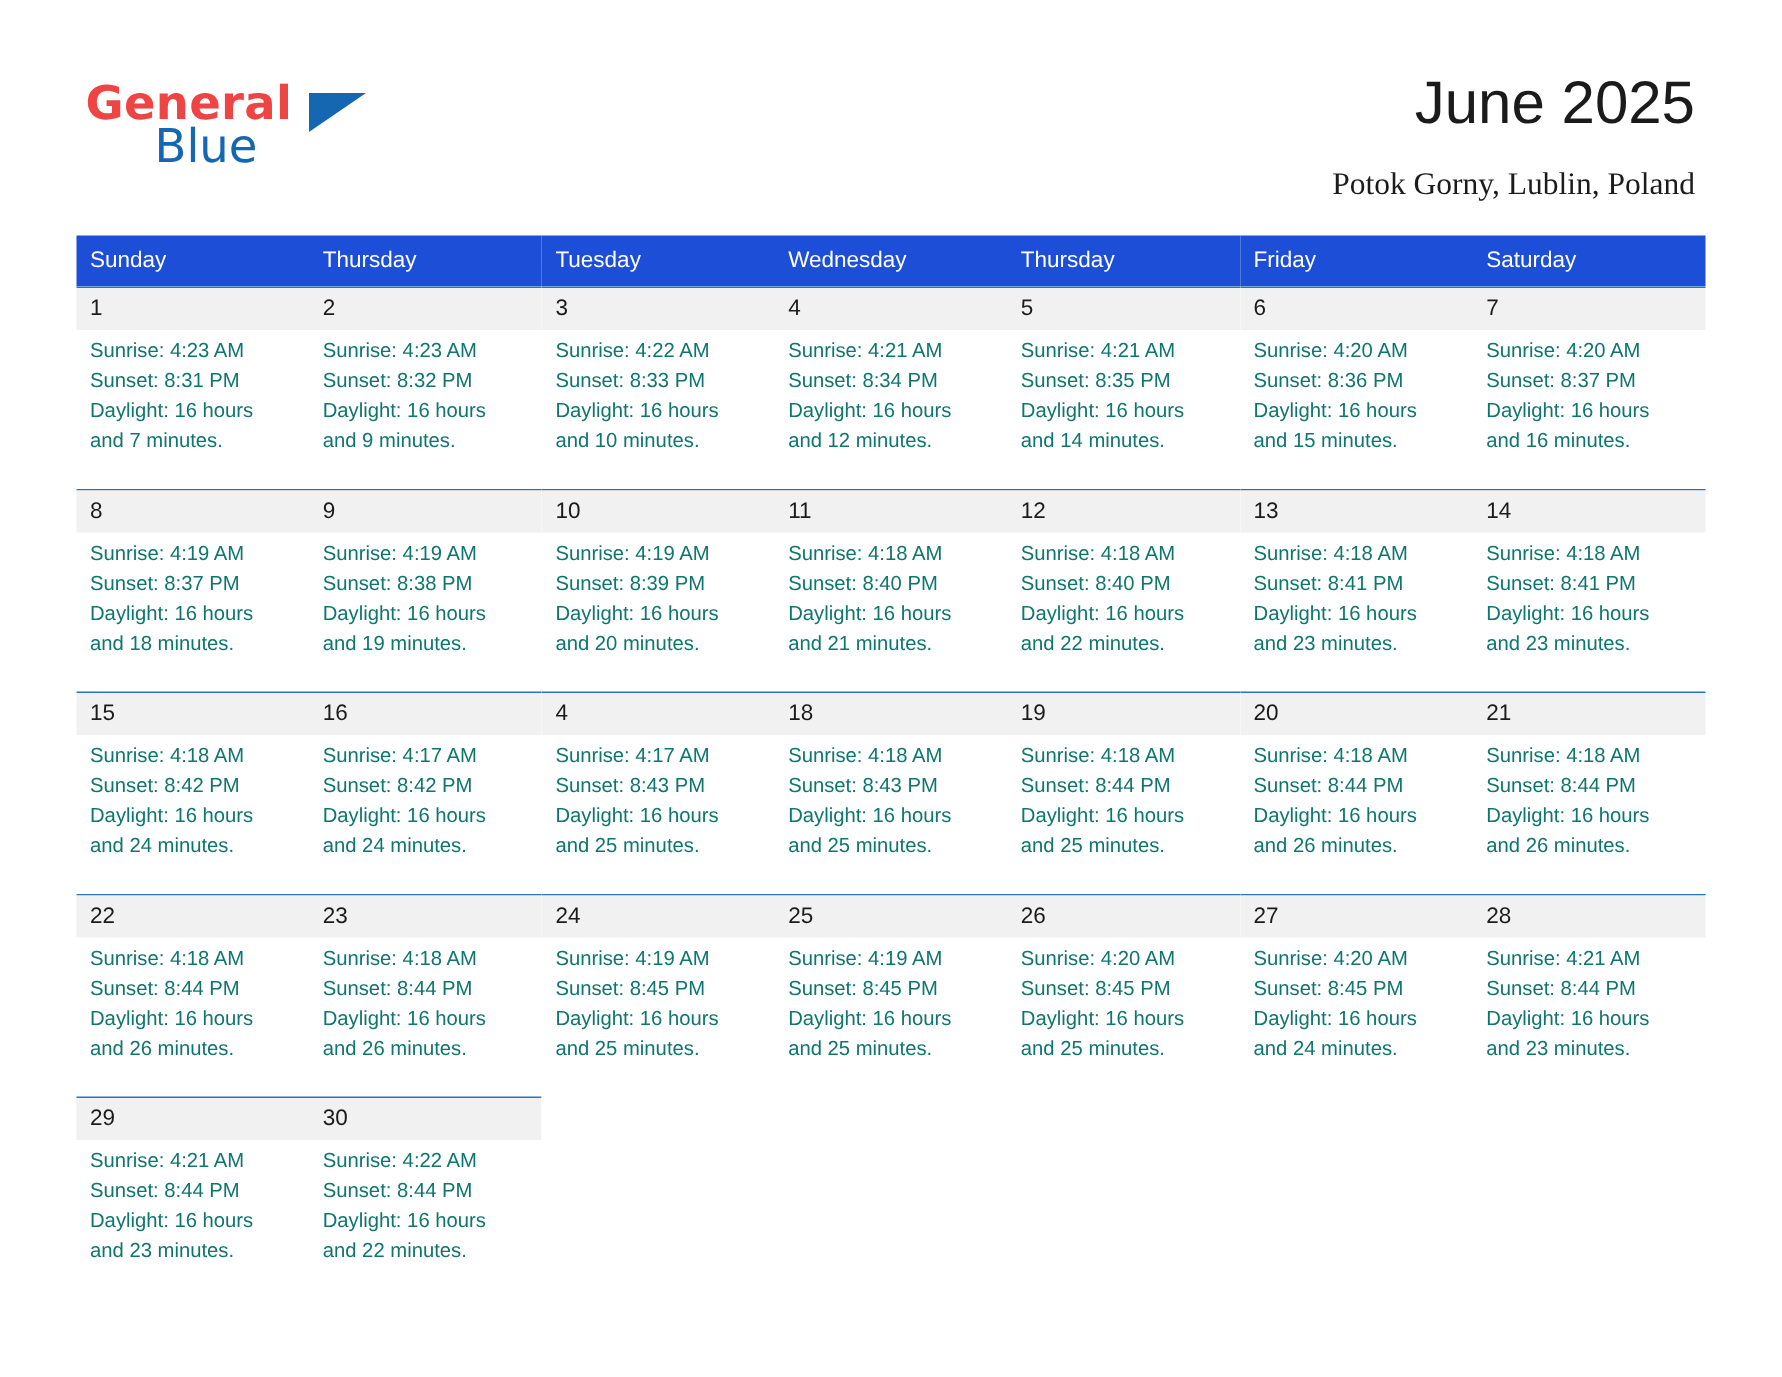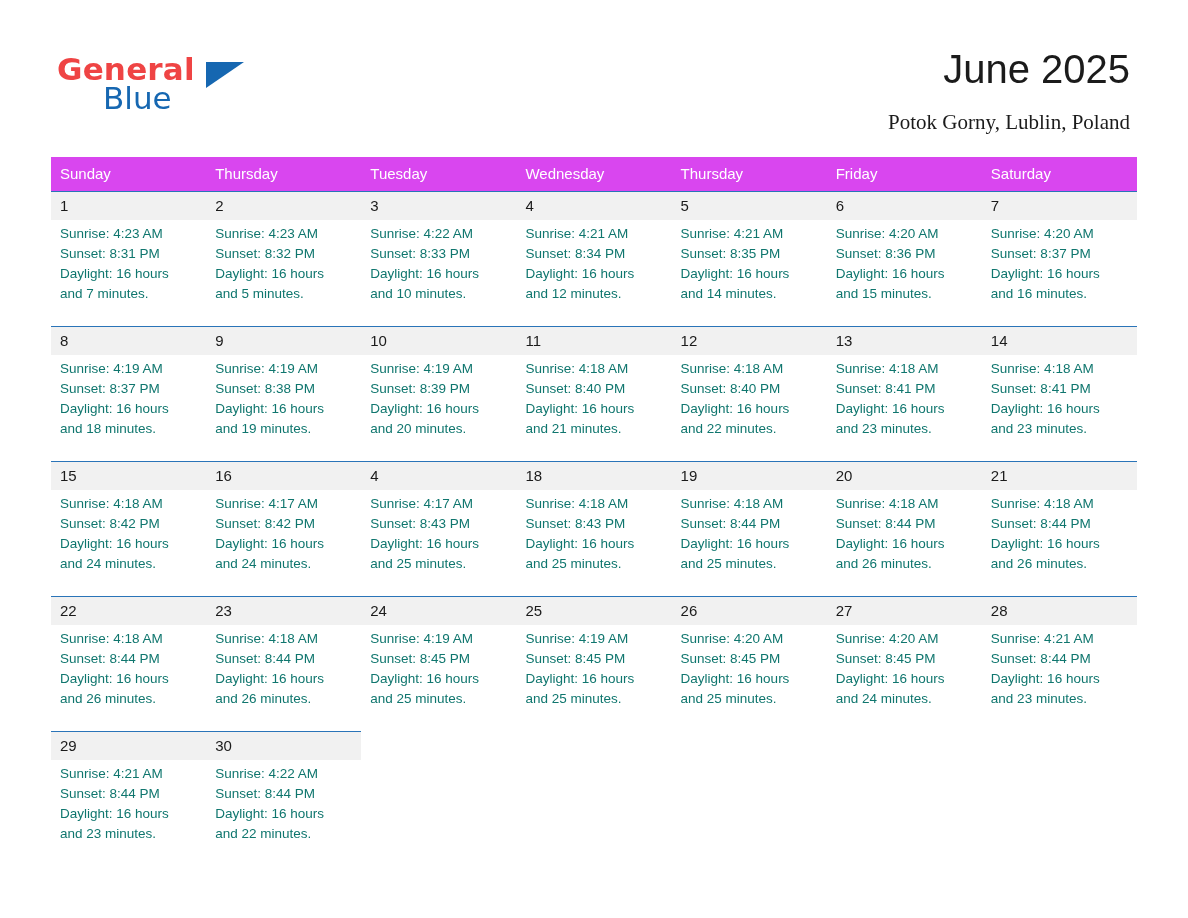--- a/index.html
+++ b/index.html
@@ -82,21 +82,21 @@
   
   .calendar {
     position: absolute;
     left: 51px;
     top: 157px;
     width: 1086px;
     border-collapse: collapse;
     table-layout: fixed;
   }
   .calendar th {
-    background: #d946ef;
+    background: #1d4ed8;
     color: #ffffff;
     font-size: 15px;
     font-weight: 400;
     text-align: left;
     padding: 8px 0 9px 9px;
     height: 32px;
     border: none;
   }
   .calendar td {
     vertical-align: top;
@@ -172,21 +172,21 @@
           </div>
             </div>
         </td>
         <td>
             <div class="cell">
           <span class="daynum">2</span>
           <div class="cell-text">
             <div>Sunrise: 4:23 AM</div>
             <div>Sunset: 8:32 PM</div>
             <div>Daylight: 16 hours</div>
-            <div>and 5 minutes.</div>
+            <div>and 9 minutes.</div>
           </div>
             </div>
         </td>
         <td>
             <div class="cell">
           <span class="daynum">3</span>
           <div class="cell-text">
             <div>Sunrise: 4:22 AM</div>
             <div>Sunset: 8:33 PM</div>
             <div>Daylight: 16 hours</div>

